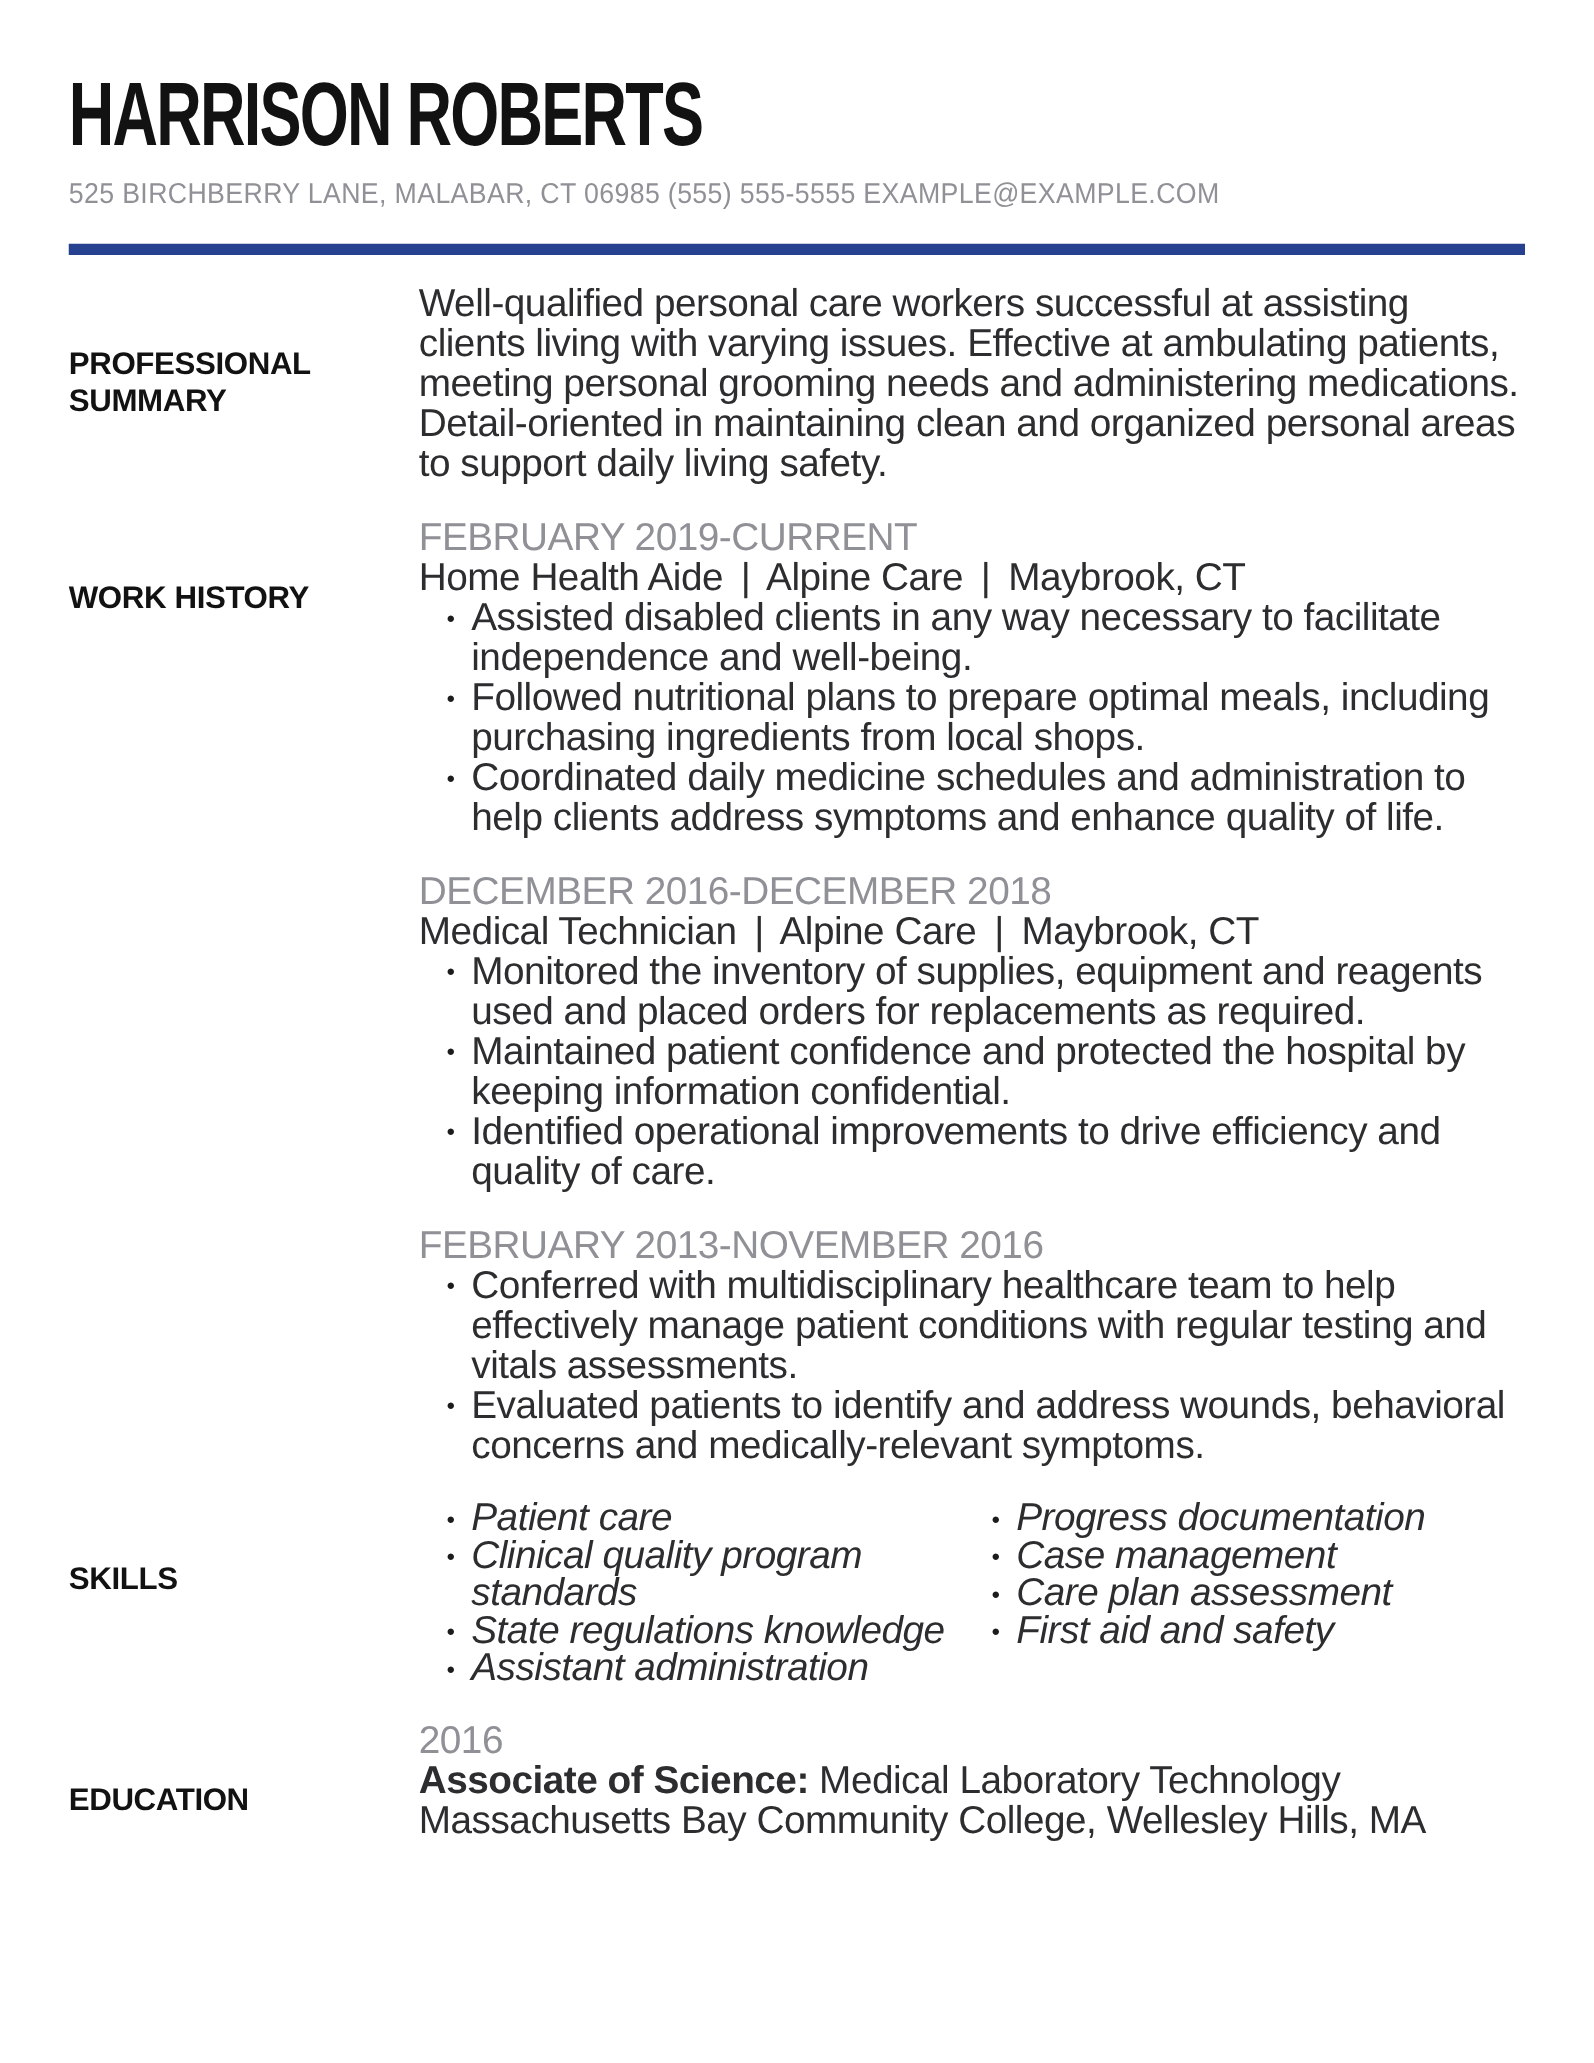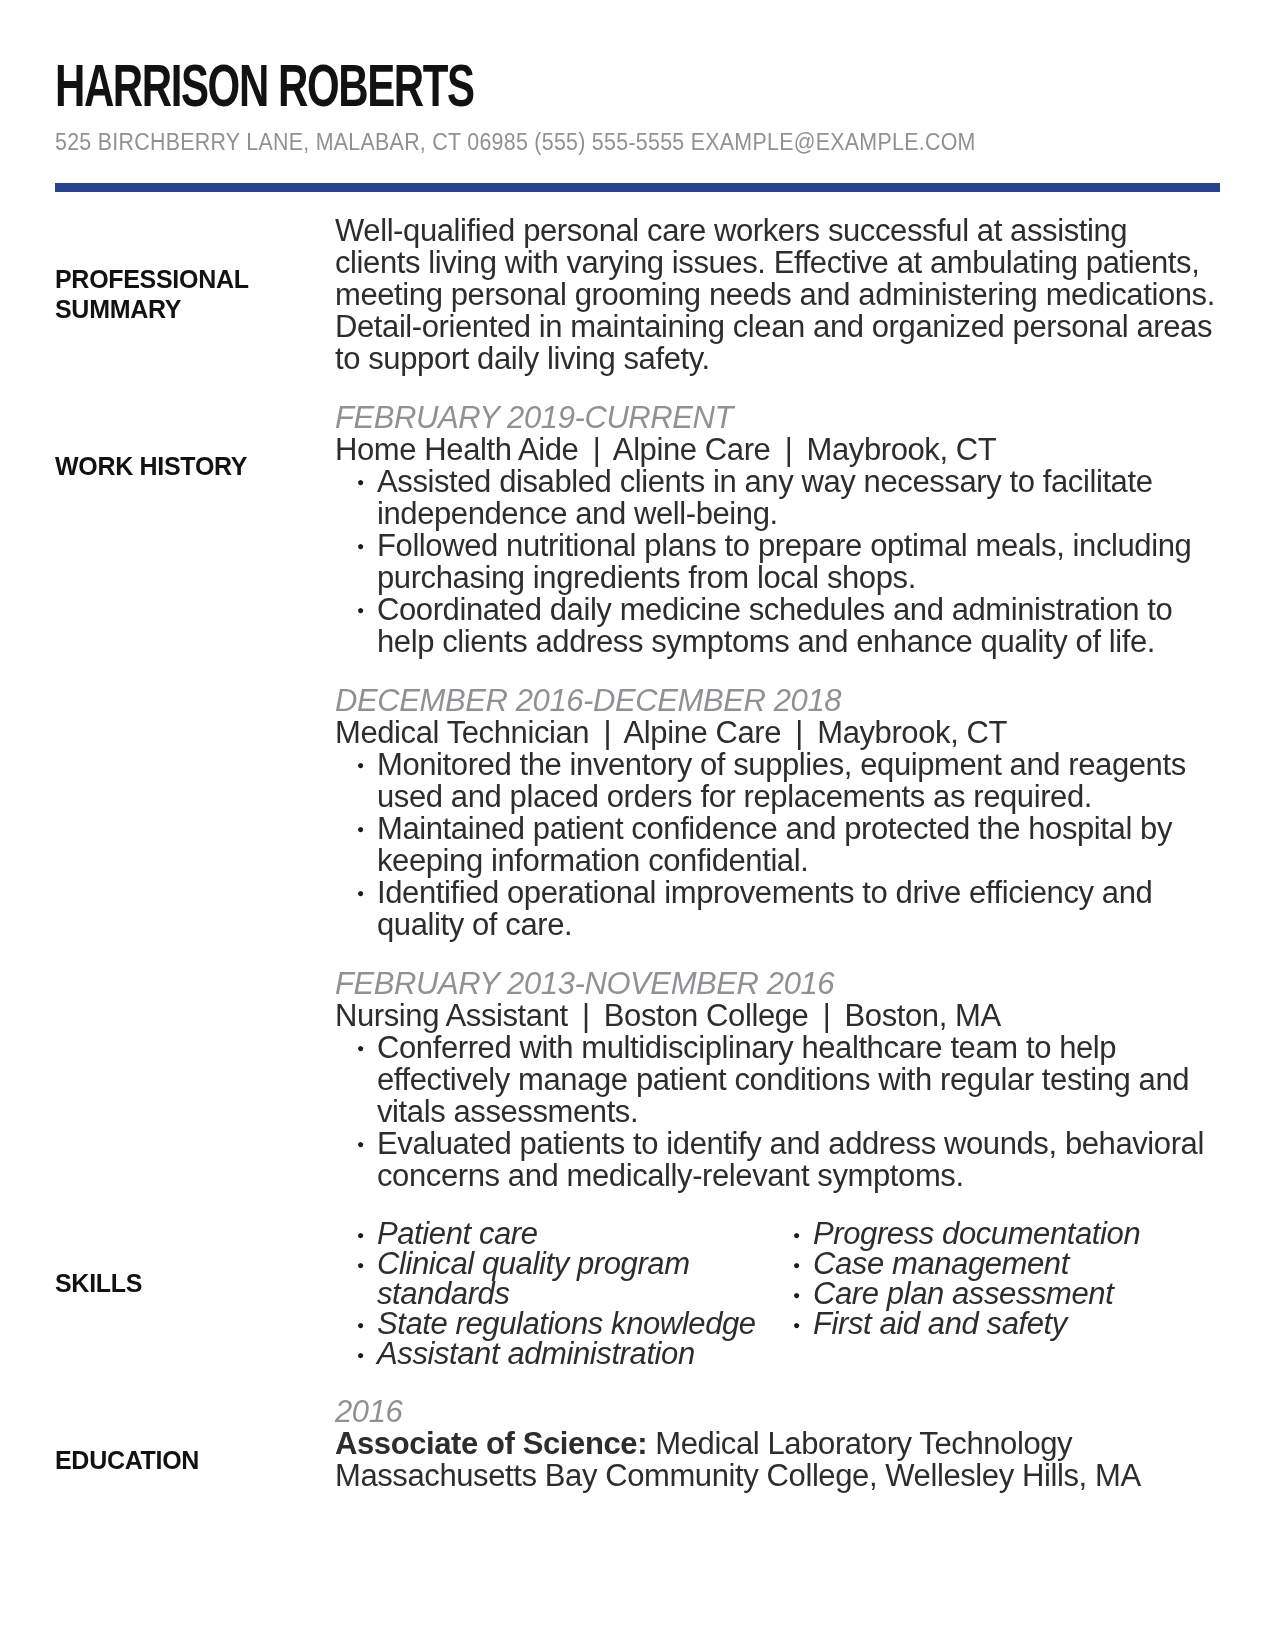--- a/index.html
+++ b/index.html
@@ -17,21 +17,21 @@
     overflow:hidden;
   }
   .page{
     box-sizing:border-box;
     width:1275px;height:1650px;
     padding:56px 55px 0 55px;
   }
   
   .name{
     margin:0;
-    font-size:60px;
+    font-size:72px;
     line-height:1.0;
     font-weight:bold;
     color:var(--heading);
     white-space:nowrap;
   }
   .name .squeeze{
     display:inline-block;
     transform:scaleX(0.70);
     transform-origin:0 100%;
     letter-spacing:-2px;
@@ -69,21 +69,21 @@
     padding-right:24px;
     padding-top:1px;
     margin-top:48px;
   }
   .content{
     font-size:31px;
     line-height:32px;
     letter-spacing:-0.4px;
   }
   .summary-text{margin:0;}
-  .dates{color:var(--muted);font-style:italic;}
+  .dates{color:var(--muted);}
   .job{margin-bottom:27px;}
   .job:last-child{margin-bottom:0;}
   .role{font-weight:normal;}
   .sep{padding:0 6px;}
   ul.blist{list-style:none;margin:0;padding:0;}
   ul.blist li{
     position:relative;
     padding-left:42px;
   }
   ul.blist li::before{
@@ -142,21 +142,20 @@
           <div class="title-line"><span class="role">Medical Technician</span> <span class="sep">|</span> <span>Alpine Care</span> <span class="sep">|</span> <span>Maybrook, CT</span></div>
           <ul class="blist">
             <li>Monitored the inventory of supplies, equipment and reagents used and placed orders for replacements as required.</li>
             <li>Maintained patient confidence and protected the hospital by keeping information confidential.</li>
             <li>Identified operational improvements to drive efficiency and quality of care.</li>
           </ul>
         </div>
 
         <div class="job">
           <div class="dates">FEBRUARY 2013-NOVEMBER 2016</div>
-          <div class="title-line"><span class="role">Nursing Assistant</span> <span class="sep">|</span> <span>Boston College</span> <span class="sep">|</span> <span>Boston, MA</span></div>
           <ul class="blist">
             <li>Conferred with multidisciplinary healthcare team to help effectively manage patient conditions with regular testing and vitals assessments.</li>
             <li>Evaluated patients to identify and address wounds, behavioral concerns and medically-relevant symptoms.</li>
           </ul>
         </div>
 
       </div>
     </div>
 
     <div class="section">

